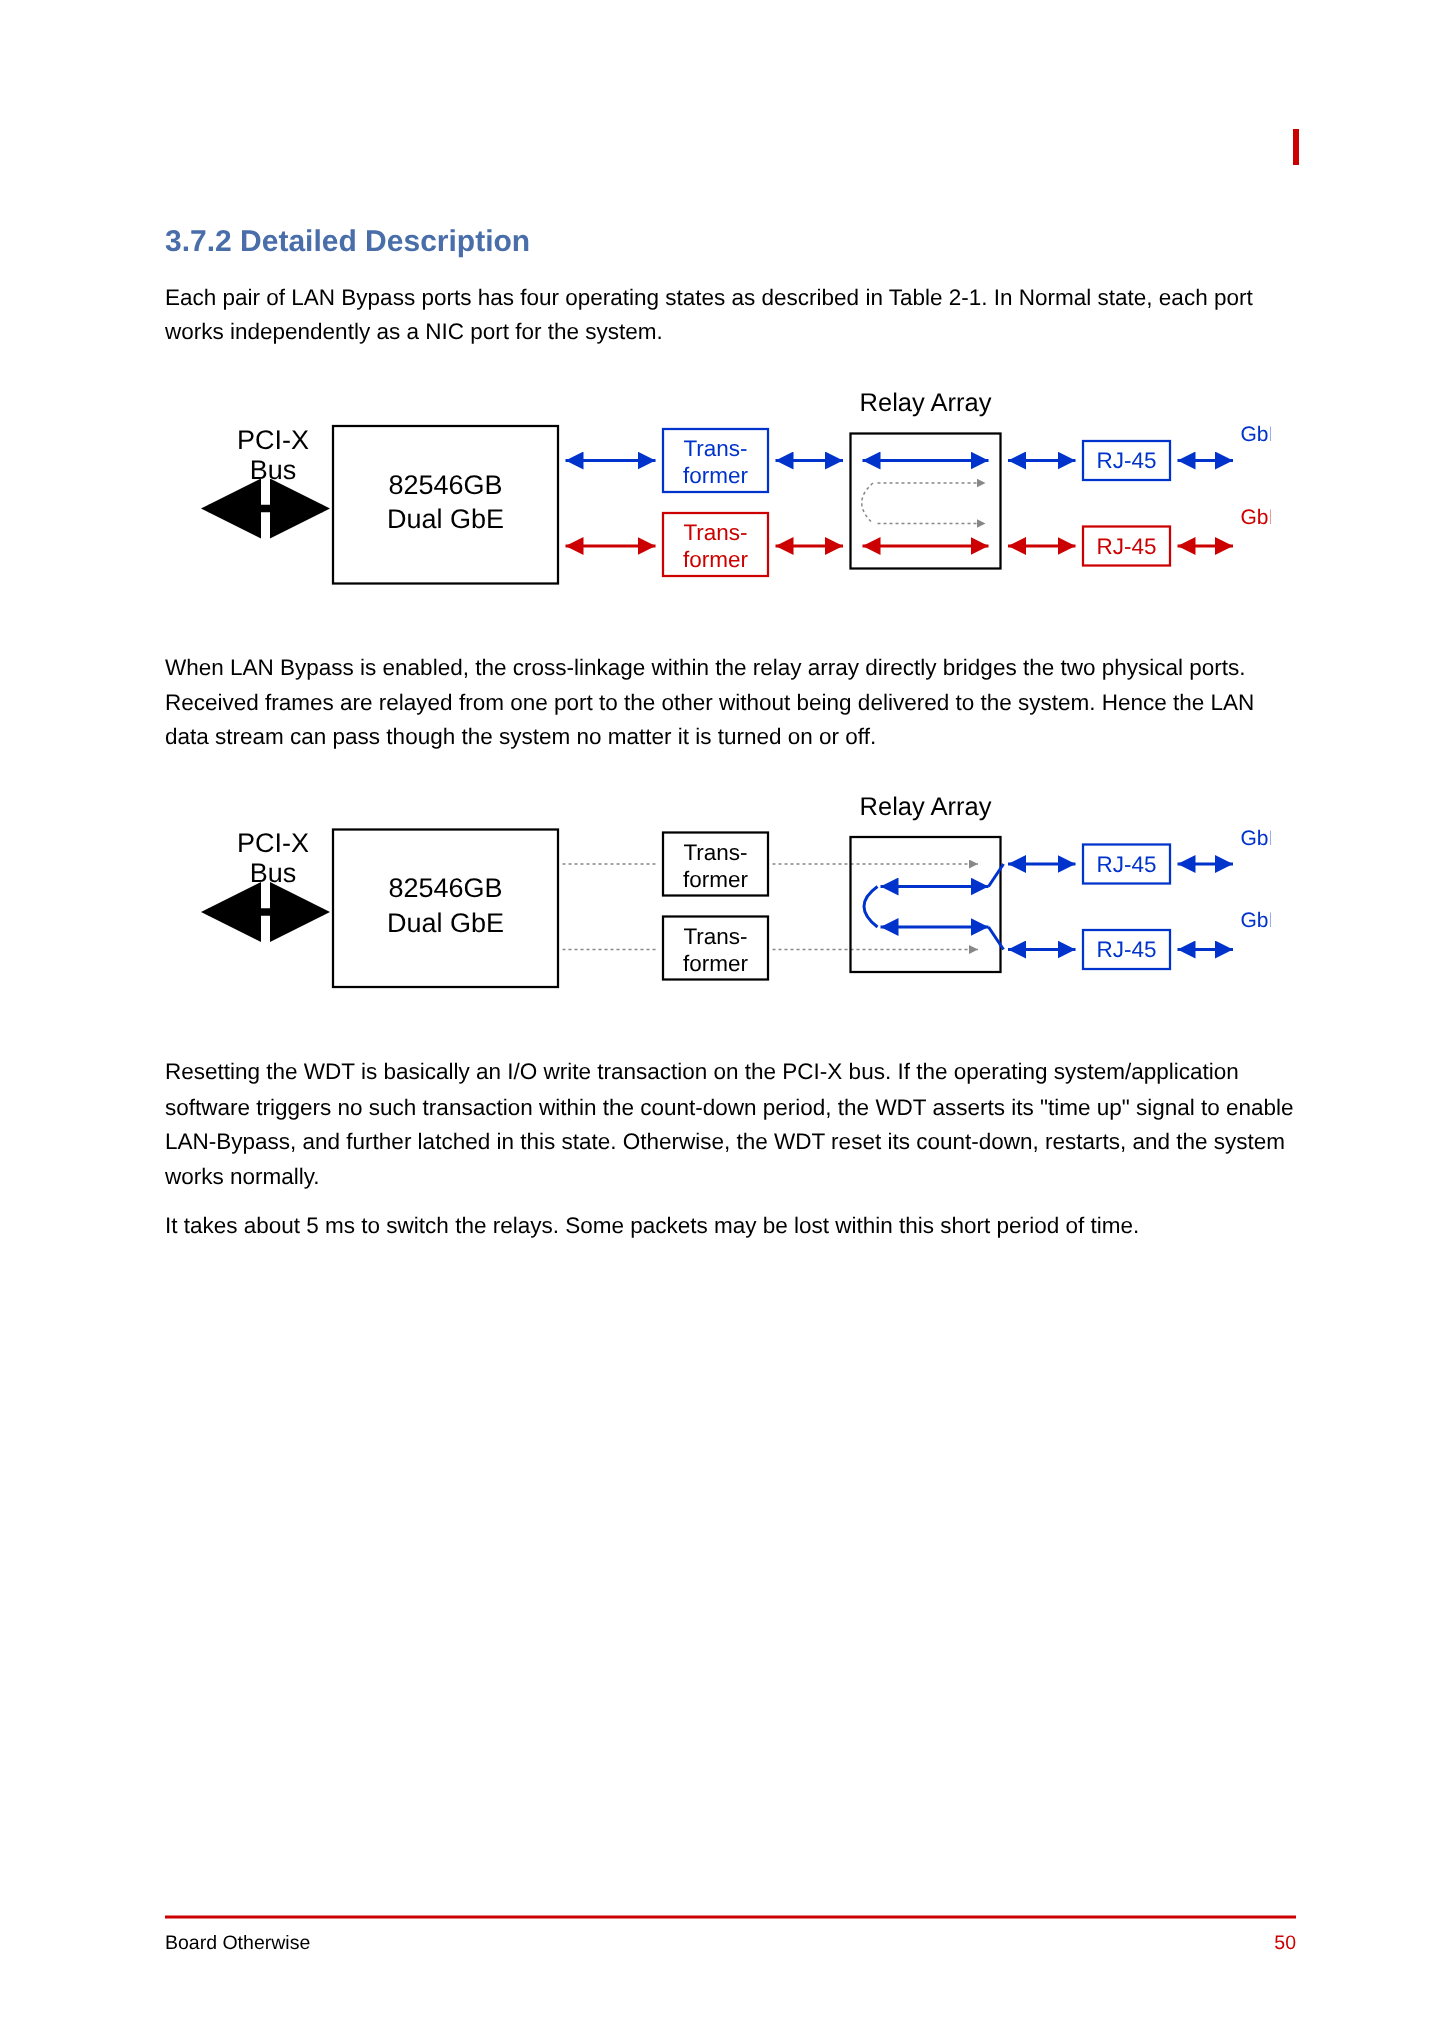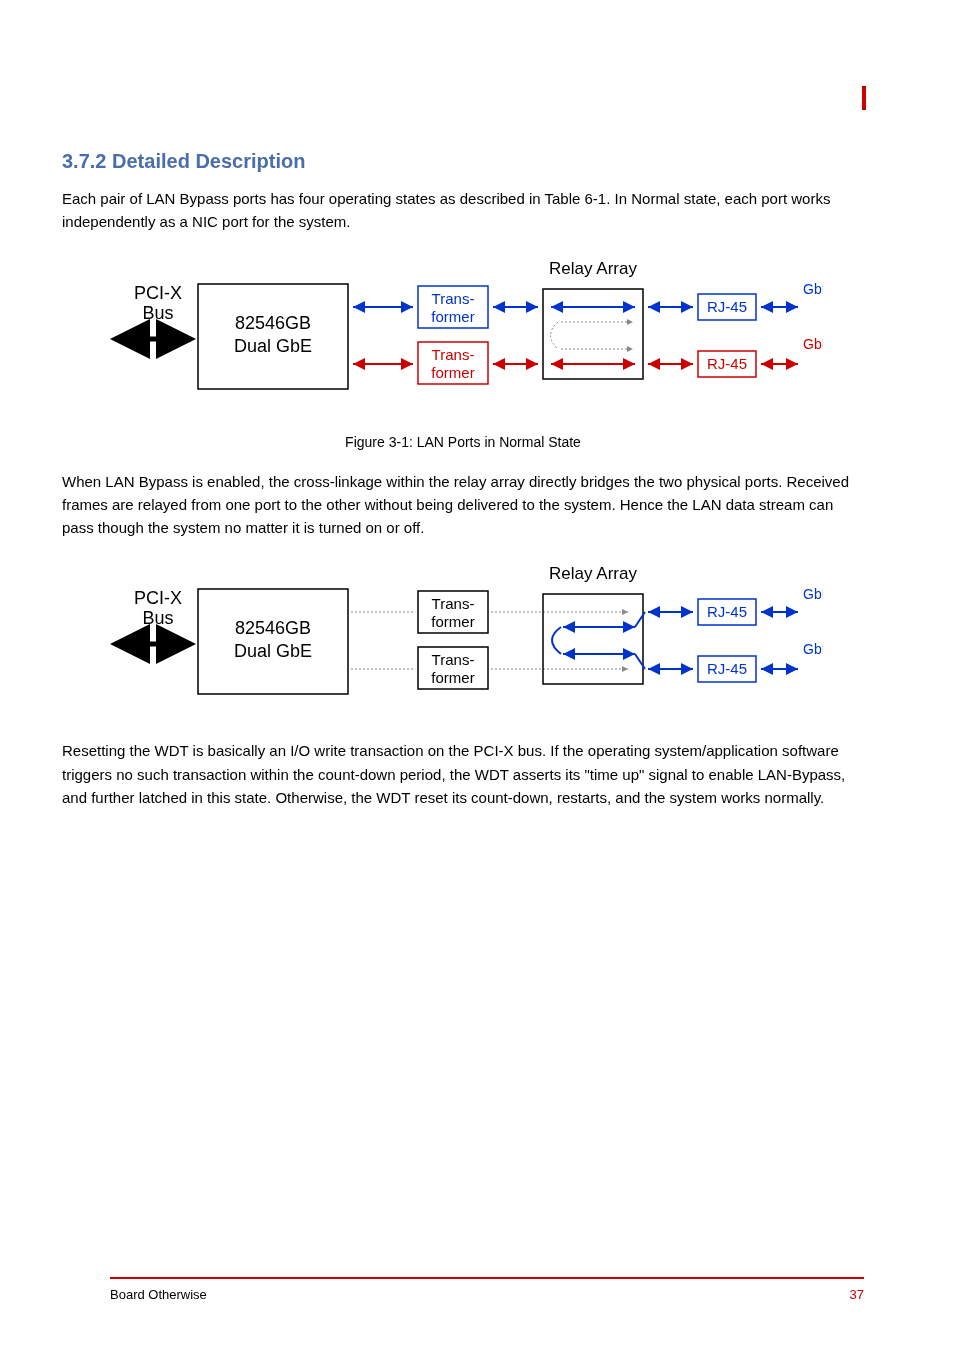--- a/index.html
+++ b/index.html
@@ -5,21 +5,21 @@
   * { box-sizing: border-box; margin: 0; padding: 0; }
   body {
     width: 954px;
     height: 1352px;
     background: #fff;
     font-family: Arial, Helvetica, sans-serif;
     position: relative;
     color: #000;
   }
   .content {
-    padding: 70px 90px 0 62px;
+    padding: 70px 90px 0 110px;
   }
   .red-bar {
     position: absolute;
     top: 86px;
     right: 88px;
     width: 4px;
     height: 24px;
     background: #cc0000;
   }
   .section-title {
@@ -73,21 +73,21 @@
 
 <div class="red-bar"></div>
 
 <div class="content">
 
   <div class="section-title">
     <span>3.7.2</span>
     <span>Detailed Description</span>
   </div>
 
-  <p class="body-text">Each pair of LAN Bypass ports has four operating states as described in Table 6-1. In Normal state, each port works independently as a NIC port for the system.</p>
+  <p class="body-text">Each pair of LAN Bypass ports has four operating states as described in Table 2-1. In Normal state, each port works independently as a NIC port for the system.</p>
 
   <div class="diagram">
     <svg width="720" height="180" viewBox="0 0 720 180">
 
       <defs>
         <marker id="arrB" markerWidth="8" markerHeight="8" refX="6" refY="3" orient="auto">
             <path d="M0,0 L6,3 L0,6 Z" fill="#0033cc"></path>
           </marker>
         <marker id="arrBrev" markerWidth="8" markerHeight="8" refX="0" refY="3" orient="auto">
             <path d="M6,0 L0,3 L6,6 Z" fill="#0033cc"></path>
@@ -152,21 +152,20 @@
       <rect x="595" y="107" width="58" height="26" fill="none" stroke="#cc0000" stroke-width="1.5"></rect>
       <text x="624" y="125" text-anchor="middle" font-size="15" fill="#cc0000" class="label-text">RJ-45</text>
 
       <line x1="658" y1="63" x2="695" y2="63" stroke="#0033cc" stroke-width="2" marker-start="url(#arrBrev)" marker-end="url(#arrB)"></line>
       <line x1="658" y1="120" x2="695" y2="120" stroke="#cc0000" stroke-width="2" marker-start="url(#arrRrev)" marker-end="url(#arrR)"></line>
 
       <text x="700" y="50" font-size="14" fill="#0033cc" class="label-text">GbE #1</text>
       <text x="700" y="105" font-size="14" fill="#cc0000" class="label-text">GbE #2</text>
     </svg>
   </div>
-  <div class="caption">Figure 3-1: LAN Ports in Normal State</div>
 
   <p class="body-text">When LAN Bypass is enabled, the cross-linkage within the relay array directly bridges the two physical ports. Received frames are relayed from one port to the other without being delivered to the system. Hence the LAN data stream can pass though the system no matter it is turned on or off.</p>
 
   <div class="diagram">
     <svg width="720" height="180" viewBox="0 0 720 180">
       <defs>
         <marker id="arrB2" markerWidth="8" markerHeight="8" refX="6" refY="3" orient="auto">
             <path d="M0,0 L6,3 L0,6 Z" fill="#0033cc"></path>
           </marker>
         <marker id="arrB2rev" markerWidth="8" markerHeight="8" refX="0" refY="3" orient="auto">
@@ -225,22 +224,23 @@
 
       <line x1="658" y1="63" x2="695" y2="63" stroke="#0033cc" stroke-width="2" marker-start="url(#arrB2rev)" marker-end="url(#arrB2)"></line>
       <line x1="658" y1="120" x2="695" y2="120" stroke="#0033cc" stroke-width="2" marker-start="url(#arrB2rev)" marker-end="url(#arrB2)"></line>
 
       <text x="700" y="50" font-size="14" fill="#0033cc" class="label-text">GbE #1</text>
       <text x="700" y="105" font-size="14" fill="#0033cc" class="label-text">GbE #2</text>
     </svg>
   </div>
 
   <p class="body-text">Resetting the WDT is basically an I/O write transaction on the PCI-X bus. If the operating system/application software triggers no such transaction within the count-down period, the WDT asserts its "time up" signal to enable LAN-Bypass, and further latched in this state. Otherwise, the WDT reset its count-down, restarts, and the system works normally.</p>
+  <p class="body-text">It takes about 5 ms to switch the relays. Some packets may be lost within this short period of time.</p>
 
 </div>
 
 <div class="footer">
   <div class="footer-line"></div>
   <div class="footer-row">
     <span class="footer-left">Board Otherwise</span>
-    <span class="footer-right">37</span>
+    <span class="footer-right">50</span>
   </div>
 </div>
 
 </body></html>

